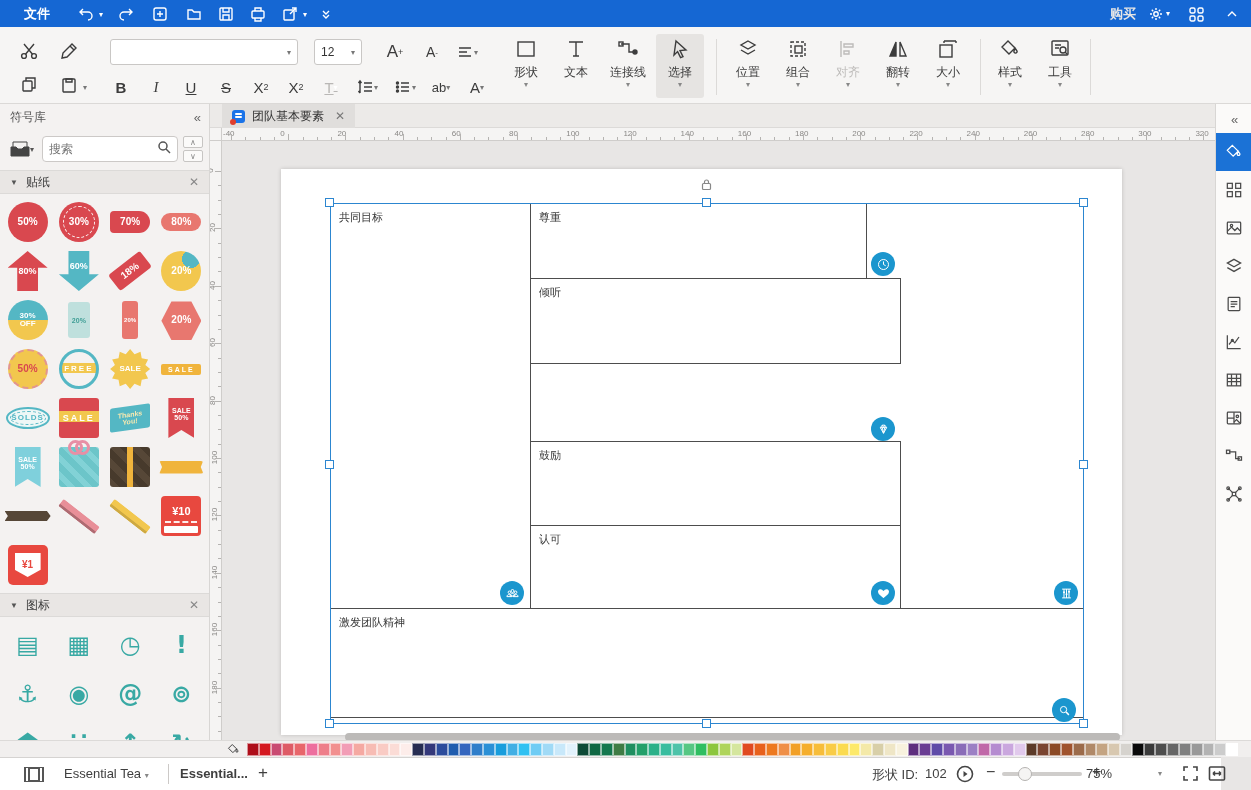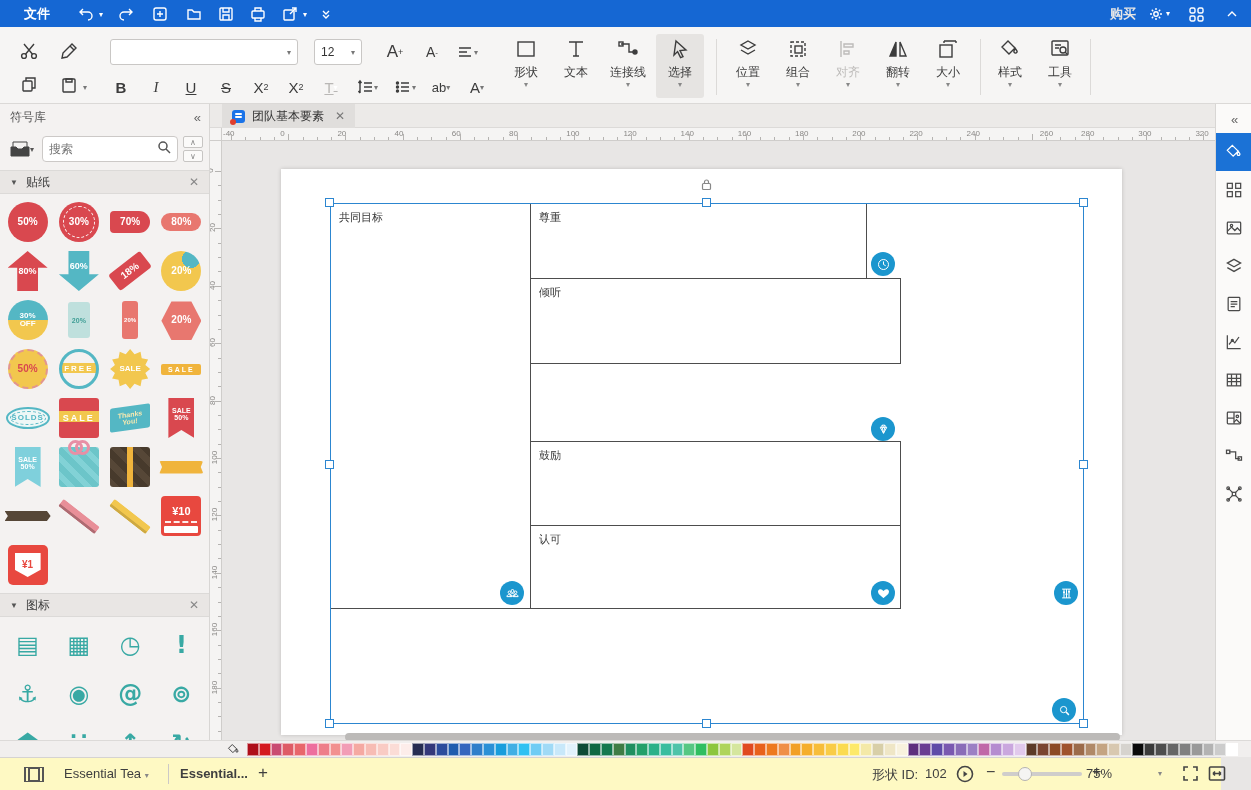--- a/index.html
+++ b/index.html
@@ -118,21 +118,21 @@
   .rb-item.active{background:#1b72d6;}
   .rb-item.active svg{stroke:#fff;}
 
   
   #colorbar{position:absolute;top:740px;left:0;width:1251px;height:17px;background:#f1efee;border-top:1px solid #dcdad8;display:flex;align-items:center;}
   #cb-bucket{margin-left:226px;margin-right:6px;display:flex;}
   #swatches{display:flex;height:13px;}
   .swatch{width:11.8px;height:13px;cursor:pointer;border:1px solid rgba(255,255,255,.55);}
 
   
-  #statusbar{position:absolute;top:757px;left:0;width:1221px;height:33px;background:#fef9c3;border-top:1px solid #d5d3d1;font-size:13px;color:#3f3f3f;}
+  #statusbar{position:absolute;top:757px;left:0;width:1221px;height:33px;background:#ffffff;border-top:1px solid #d5d3d1;font-size:13px;color:#3f3f3f;}
   #statusbar .item{position:absolute;top:8px;}
   #pg-icon{left:24px;top:9px;width:20px;height:15px;border:2px solid #555;border-left:6px double #555;border-right:6px double #555;position:absolute;cursor:pointer;}
   .sb-divider{position:absolute;left:168px;top:6px;width:1px;height:20px;background:#ccc9c7;}
   #zoom-slider{position:absolute;left:1002px;top:14px;width:80px;height:4px;background:#cfcdcb;border-radius:2px;cursor:pointer;}
   #zoom-knob{position:absolute;left:16px;top:-5px;width:14px;height:14px;background:#f5f4f3;border:1px solid #b5b3b1;border-radius:50%;}
   .sb-ico{position:absolute;top:7px;cursor:pointer;}
   .sb-ico svg{stroke:#444;fill:none;stroke-width:1.6;}
 </style>
 </head>
 <body>
@@ -697,21 +697,21 @@
       <span class="rnum" style="left: 515.8px; top: 1px;">160</span>
       <span class="rtick" style="left: 523.8px; bottom: 0px; width: 1px; height: 6px;"></span>
       <span class="rnum" style="left: 573px; top: 1px;">180</span>
       <span class="rtick" style="left: 581px; bottom: 0px; width: 1px; height: 6px;"></span>
       <span class="rnum" style="left: 630.2px; top: 1px;">200</span>
       <span class="rtick" style="left: 638.2px; bottom: 0px; width: 1px; height: 6px;"></span>
       <span class="rnum" style="left: 687.4px; top: 1px;">220</span>
       <span class="rtick" style="left: 695.4px; bottom: 0px; width: 1px; height: 6px;"></span>
       <span class="rnum" style="left: 744.6px; top: 1px;">240</span>
       <span class="rtick" style="left: 752.6px; bottom: 0px; width: 1px; height: 6px;"></span>
-      <span class="rnum" style="left: 801.8px; top: 1px; margin-left: 16px;">260</span>
+      <span class="rnum" style="left: 801.8px; top: 1px;">260</span>
       <span class="rtick" style="left: 809.8px; bottom: 0px; width: 1px; height: 6px;"></span>
       <span class="rnum" style="left: 859px; top: 1px;">280</span>
       <span class="rtick" style="left: 867px; bottom: 0px; width: 1px; height: 6px;"></span>
       <span class="rnum" style="left: 916.2px; top: 1px;">300</span>
       <span class="rtick" style="left: 924.2px; bottom: 0px; width: 1px; height: 6px;"></span>
       <span class="rnum" style="left: 973.4px; top: 1px;">320</span>
       <span class="rtick" style="left: 981.4px; bottom: 0px; width: 1px; height: 6px;"></span>
       <span class="rtick" style="left: 9px; bottom: 0px; width: 1px; height: 3px;"></span>
       <span class="rtick" style="left: 23.3px; bottom: 0px; width: 1px; height: 3px;"></span>
       <span class="rtick" style="left: 37.6px; bottom: 0px; width: 1px; height: 3px;"></span>
@@ -846,20 +846,21 @@
     </div>
 
   <div id="viewport">
     <div id="page"></div>
 
     <div class="dcell" style="left:108px;top:62px;width:201px;height:406px"><span>共同目标</span></div>
     <div class="dcell" style="left:308px;top:62px;width:337px;height:76px"><span>尊重</span></div>
     <div class="dcell" style="left:308px;top:137px;width:371px;height:86px"><span>倾听</span></div>
     <div class="dcell" style="left:308px;top:300px;width:371px;height:85px"><span>鼓励</span></div>
     <div class="dcell" style="left:308px;top:384px;width:371px;height:84px"><span>认可</span></div>
+    <div class="dcell" style="left:108px;top:467px;width:754px;height:110px"><span>激发团队精神</span></div>
 
     <span class="cicon" style="left:661px;top:123px">
         <svg width="15" height="15" viewBox="0 0 24 24">
           <circle cx="12" cy="12" r="8"></circle>
           <path d="M12 7v5l3.5 2"></path>
         </svg>
       </span>
     <span class="cicon" style="left:661px;top:288px">
         <svg width="15" height="15" viewBox="0 0 24 24">
           <path d="M7 9l3-4h4l3 4-5 9z"></path>

